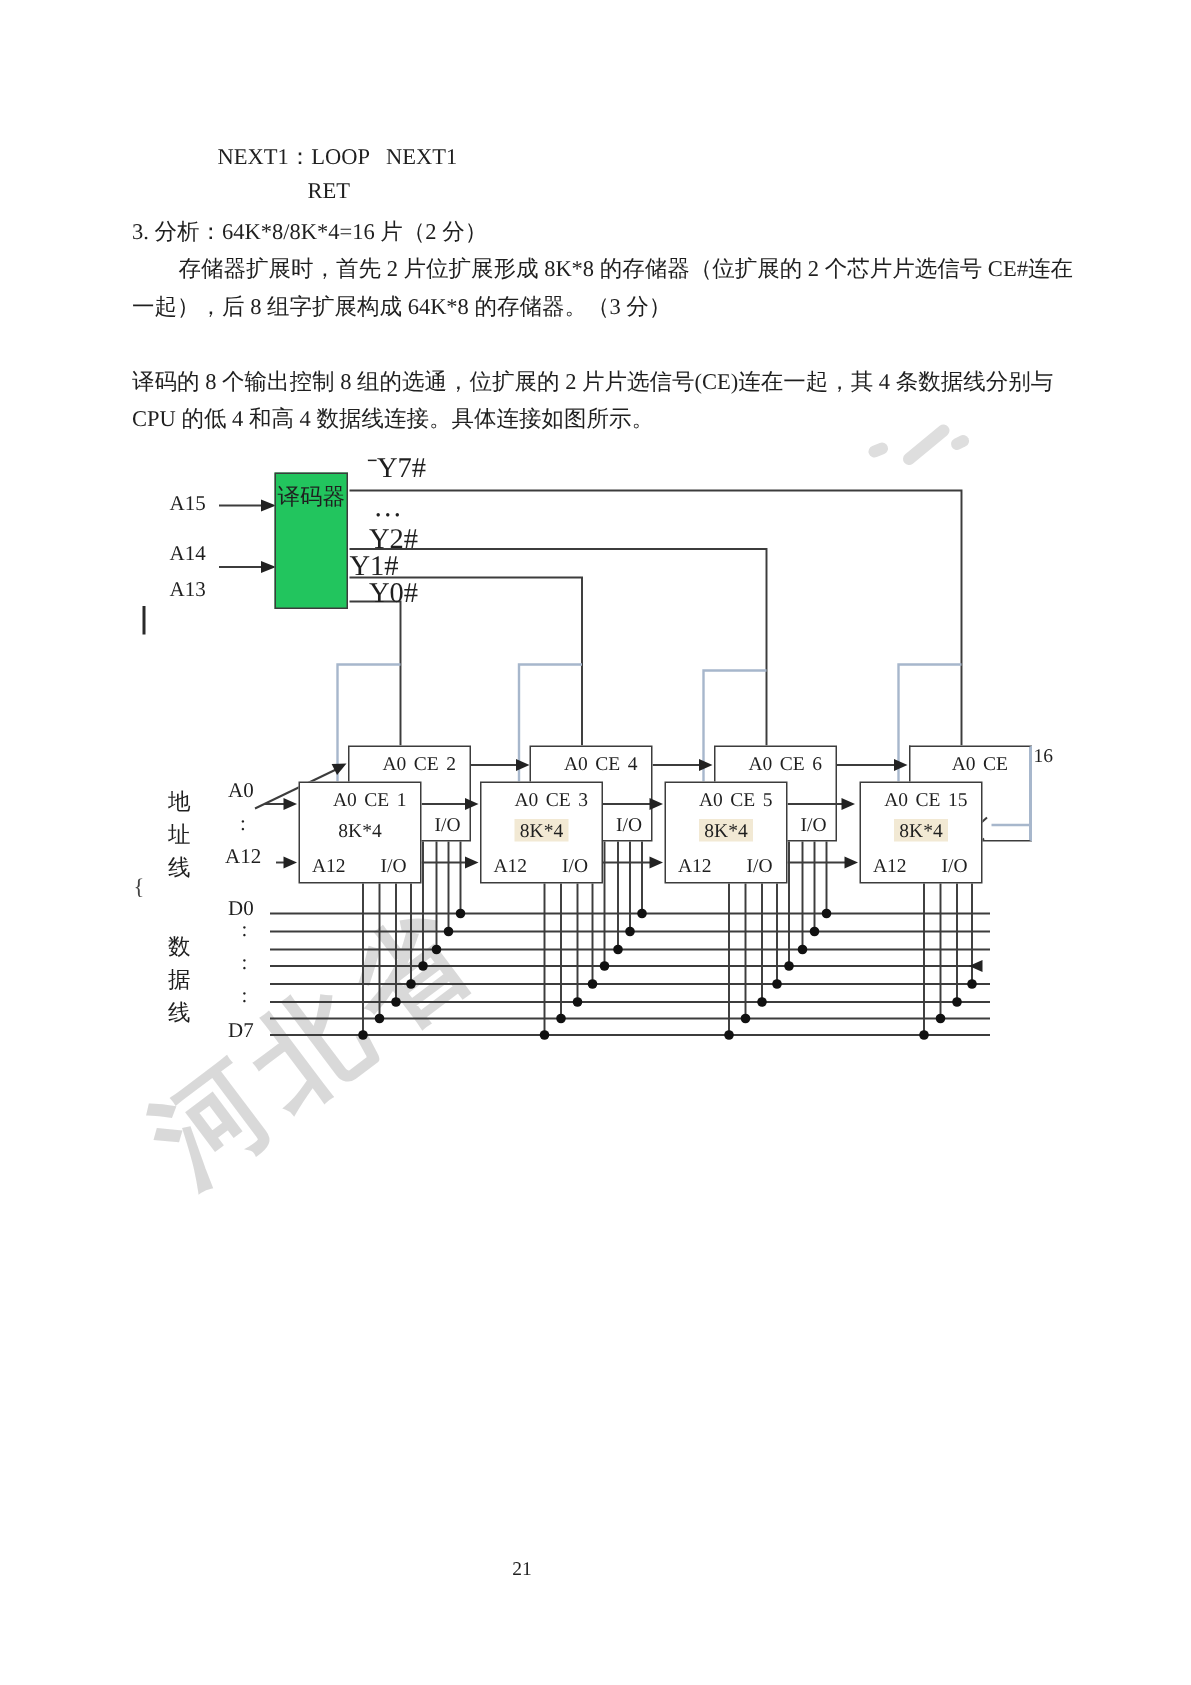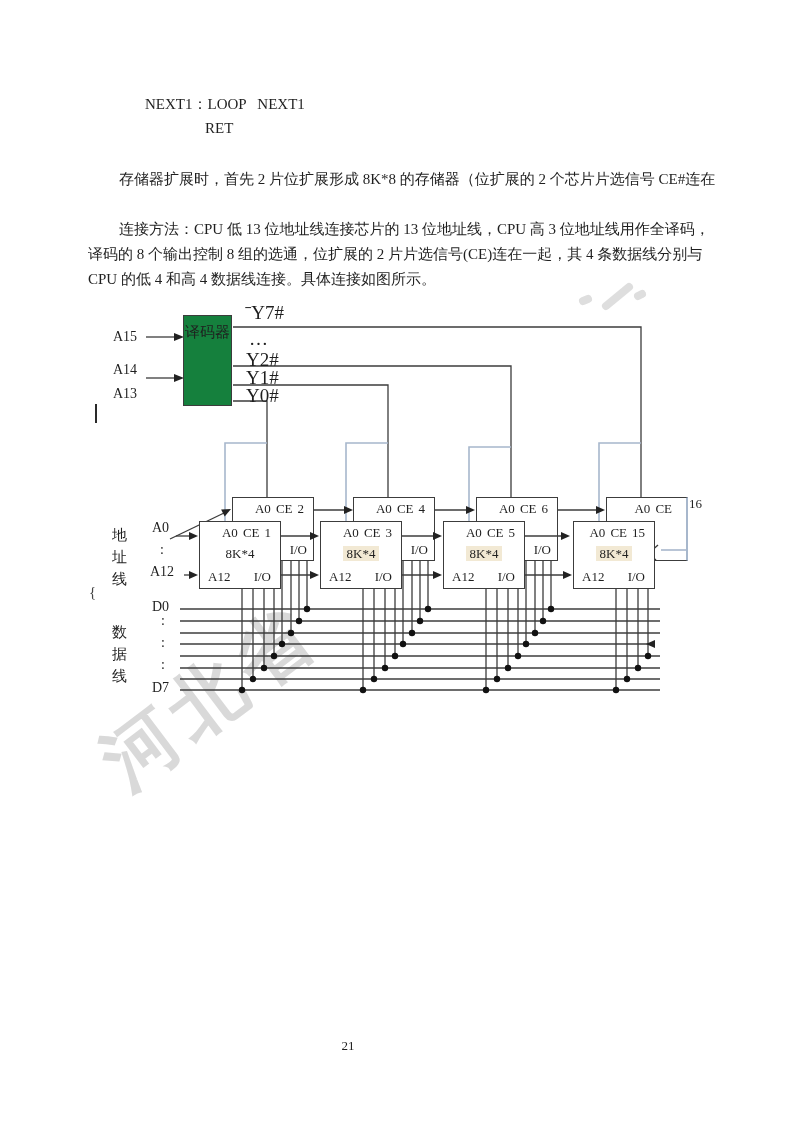--- a/index.html
+++ b/index.html
@@ -6,21 +6,21 @@
   #page{position:relative;width:794px;height:1123px;background:#ffffff;overflow:hidden;
         font-family:"Liberation Serif","DejaVu Serif",serif;color:#1f1f1f;}
   
   .doc-line{position:absolute;font-size:15px;white-space:pre;z-index:5;}
   
   #watermark{position:absolute;left:112px;top:722px;font-size:74px;font-weight:bold;
              color:rgba(186,186,186,0.55);letter-spacing:8px;transform:rotate(-37deg);
              transform-origin:0 50%;z-index:0;white-space:nowrap;}
   
   #decoder{position:absolute;left:183px;top:315px;width:49px;height:91px;border:1.4px solid #3c3c3c;
-           background:#15803d;z-index:5;text-align:center;font-size:15px;line-height:27px;padding-top:3px;
+           background:#22c55e;z-index:5;text-align:center;font-size:15px;line-height:27px;padding-top:3px;
            box-sizing:border-box;word-break:break-all;}
   .lbl{position:absolute;font-size:14px;z-index:5;white-space:nowrap;text-align:center;}
   .ylbl{position:absolute;font-size:19px;z-index:5;white-space:nowrap;}
   .vtext{position:absolute;width:16px;font-size:15px;line-height:22px;
          word-break:break-all;z-index:5;}
   
   .chip{position:absolute;background:#ffffff;border:1.3px solid #3c3c3c;box-sizing:border-box;
         font-size:13px;}
   .chip.back{width:82px;height:64px;top:497px;z-index:2;}
   .chip.front{width:82px;height:68px;top:521px;z-index:4;}
@@ -41,22 +41,23 @@
 </style>
 </head>
 <body>
 
 <div id="page">
 
   <div id="watermark">河北省</div>
 
   <div class="doc-line" style="left:145px;top:95px">NEXT1：LOOP   NEXT1</div>
   <div class="doc-line" style="left:205px;top:120px">RET</div>
+  <div class="doc-line" style="left:88px;top:145px">3. 分析：64K*8/8K*4=16 片（2 分）</div>
   <div class="doc-line" style="left:119px;top:170px">存储器扩展时，首先 2 片位扩展形成 8K*8 的存储器（位扩展的 2 个芯片片选信号 CE#连在</div>
-  <div class="doc-line" style="left:119px;top:220px">连接方法：CPU 低 13 位地址线连接芯片的 13 位地址线，CPU 高 3 位地址线用作全译码，</div>
+  <div class="doc-line" style="left:88px;top:195px">一起），后 8 组字扩展构成 64K*8 的存储器。（3 分）</div>
   <div class="doc-line" style="left:88px;top:245px">译码的 8 个输出控制 8 组的选通，位扩展的 2 片片选信号(CE)连在一起，其 4 条数据线分别与</div>
   <div class="doc-line" style="left:88px;top:270px">CPU 的低 4 和高 4 数据线连接。具体连接如图所示。</div>
 
   <div id="mark1"></div>
   <div id="mark2">{</div>
 
   <svg id="svg-under" width="794" height="1123" viewBox="0 0 794 1123">
     <g stroke="#3c3c3c" stroke-width="1.3" fill="none">
 
       <line x1="146" y1="337" x2="176" y2="337"></line>
@@ -274,21 +275,21 @@
   </div>
 
   <div id="decoder">译码器</div>
   <div class="lbl" style="left:113px;top:329px">A15</div>
   <div class="lbl" style="left:113px;top:362px">A14</div>
   <div class="lbl" style="left:113px;top:386px">A13</div>
 
   <div class="ylbl" style="left:245px;top:302px">ˉY7#</div>
   <div class="ylbl" style="left:249px;top:328px">…</div>
   <div class="ylbl" style="left:246px;top:349px">Y2#</div>
-  <div class="ylbl" style="left:246px;top:367px">Y1#</div>
+  <div class="ylbl" style="left:233px;top:367px">Y1#</div>
   <div class="ylbl" style="left:246px;top:385px">Y0#</div>
 
   <div class="vtext" style="left:112px;top:524px">地址线</div>
   <div class="lbl" style="left:152px;top:520px">A0</div>
   <div class="lbl" style="left:160px;top:542px">:</div>
   <div class="lbl" style="left:150px;top:564px">A12</div>
 
   <div class="vtext" style="left:112px;top:621px">数据线</div>
   <div class="lbl" style="left:152px;top:599px">D0</div>
   <div class="lbl" style="left:161px;top:613px">:</div>

